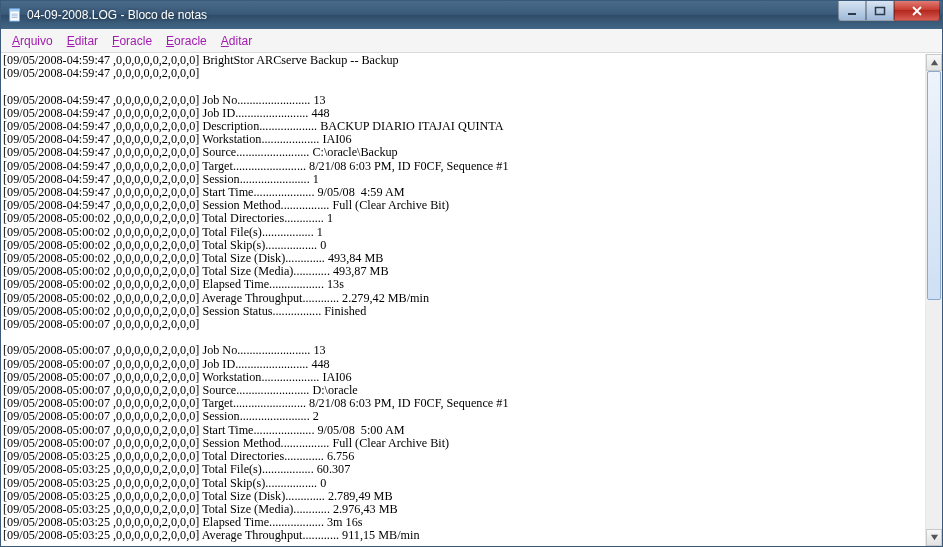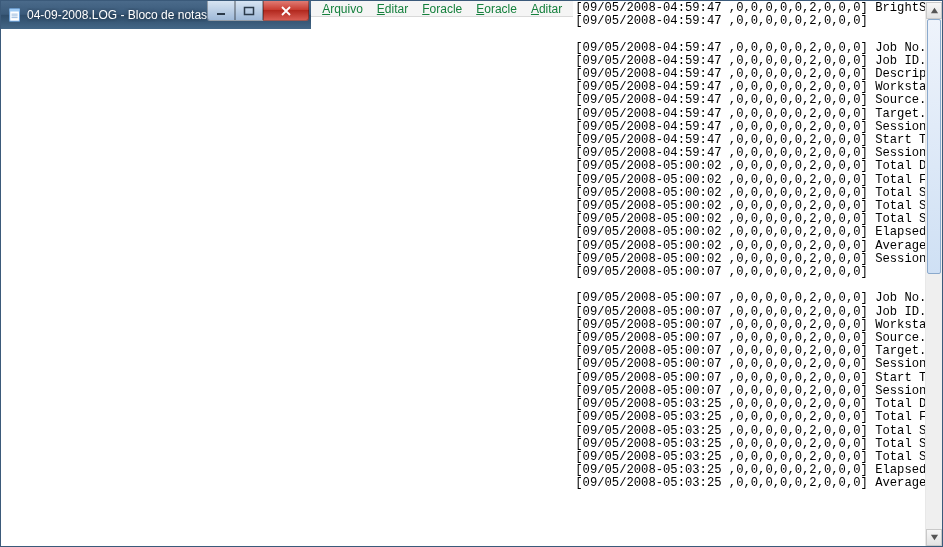--- a/index.html
+++ b/index.html
@@ -9,21 +9,21 @@
     overflow: hidden;
     width: 943px;
     height: 547px;
   }
   .window {
     width: 943px;
     height: 547px;
     background: #fff;
     border: 1px solid #3b5a7a;
     display: flex;
-    flex-direction: row;
+    flex-direction: column;
     box-shadow: 0 0 10px rgba(0,0,0,0.5);
   }
   .titlebar {
     height: 28px;
     background: linear-gradient(to bottom, #4a6a8a 0%, #3a5a7a 48%, #2e4b68 49%, #436787 100%);
     display: flex;
     align-items: center;
     padding: 0 2px 0 6px;
     color: #fff;
     font-size: 12px;
@@ -48,47 +48,47 @@
     border-top: none;
     font-size: 10px;
     color: #fff;
   }
   .win-btn.min { background: linear-gradient(#d7e4f2,#9fb9d8); color:#2b3a4a; border-radius: 0 0 0 3px;}
   .win-btn.max { background: linear-gradient(#d7e4f2,#9fb9d8); color:#2b3a4a;}
   .win-btn.close { width: 46px; background: linear-gradient(#e07b73,#c83a2f 48%,#b2281e 49%,#d85b52); border-radius: 0 0 3px 0;}
   .win-btn svg { width: 12px; height: 10px; }
 
   .menubar {
-    height: 16px;
+    height: 24px;
     background: #f5f5f5;
     border-bottom: 1px solid #d9d9d9;
     display: flex;
     align-items: center;
     padding: 0 4px;
     font-size: 12px;
-    color: #15803d;
+    color: #a21caf;
   }
   .menu-item {
     padding: 1px 7px;
     cursor: default;
   }
   .menu-item .ul { text-decoration: underline; }
 
   .client {
     flex: 1;
     display: flex;
     background: #fff;
     border-top: 1px solid #fff;
     position: relative;
     overflow: hidden;
   }
   .textarea {
     flex: 1;
     padding: 0 2px;
-    font-family: Liberation Mono, monospace;
+    font-family: Liberation Serif, serif;
     font-size: 12.2px;
     line-height: 13.2px;
     white-space: pre;
     color: #000;
     overflow: hidden;
   }
   .scrollbar {
     width: 17px;
     background: #f0f0f0;
     border-left: 1px solid #e8e8e8;

